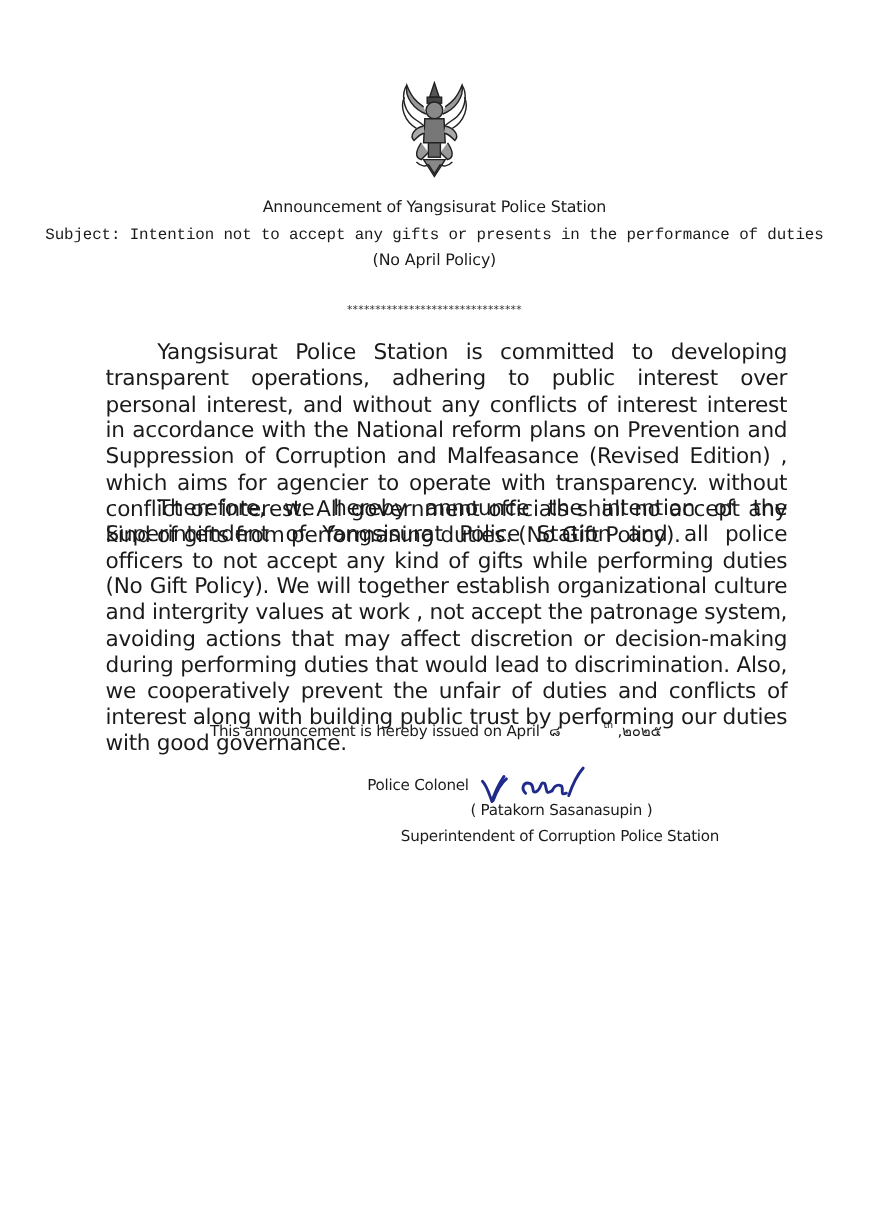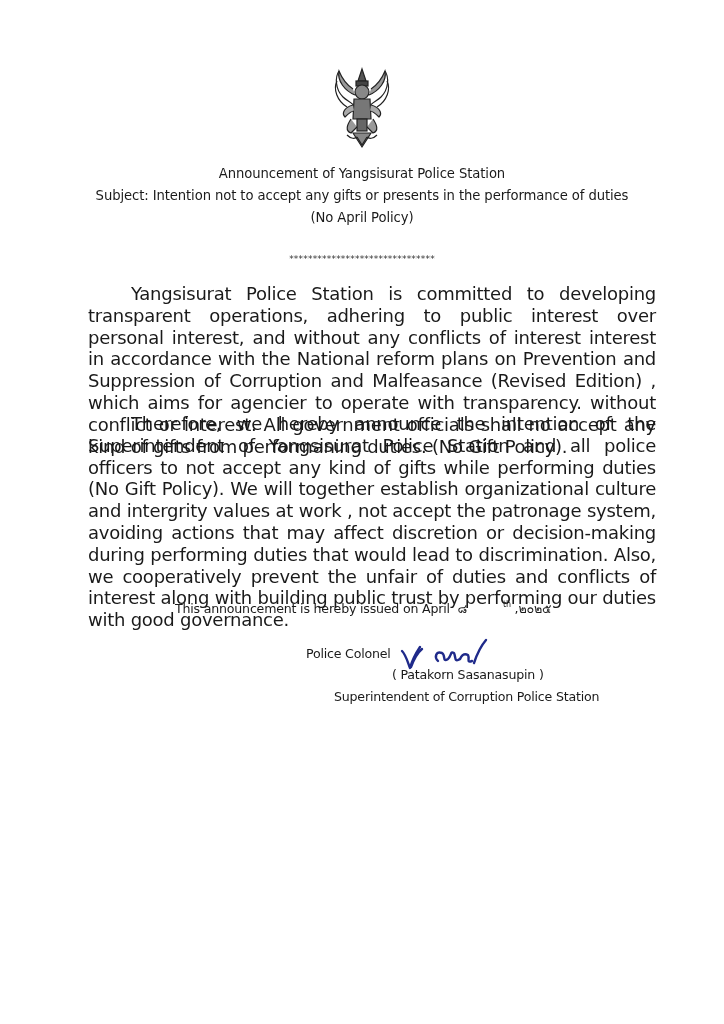--- a/index.html
+++ b/index.html
@@ -53,21 +53,21 @@
       <rect x="26" y="52" width="10" height="12" fill="#666"></rect>
 
       <path d="M22 66 L31 80 L40 66 Z" fill="#888"></path>
       <path d="M26 70 L31 78 L36 70"></path>
       <path d="M16 68 C20 72 24 72 26 70"></path>
       <path d="M46 68 C42 72 38 72 36 70"></path>
     </g>
   </svg>
 
   <div class="center-line" style="top:166px;">Announcement of Yangsisurat Police Station</div>
-  <div class="center-line" style="top:188px;">Subject: Intention not to accept any gifts or presents in the performance of duties</div>
+  <div class="center-line" style="top:188px;font-family:Liberation Mono, monospace;">Subject: Intention not to accept any gifts or presents in the performance of duties</div>
   <div class="center-line" style="top:210px;">(No April Policy)</div>
   <div class="center-line stars" style="top:254px;">*******************************</div>
 
   <div class="para" style="top:283px;"><span class="ind"></span><span>Yangsisurat Police Station is committed to developing transparent operations, adhering to public interest over personal interest, and without any conflicts of interest interest in accordance with the National reform plans on Prevention and Suppression of Corruption and Malfeasance (Revised Edition) , which aims for agencier to operate with transparency. without conflict or interest. All government officials shall no accept any kind of gifts from performaning duties. (No Gift Policy).</span></div>
 
   <div class="para" style="top:413px;"><span class="ind"></span><span>Therefore, we hereby announce the intention of the Superintendent of Yangsisurat Police Station and all police officers to not accept any kind of gifts while performing duties (No Gift Policy). We will together establish organizational culture and intergrity values at work , not accept the patronage system, avoiding actions that may affect discretion or decision-making during performing duties that would lead to discrimination. Also, we cooperatively prevent the unfair of duties and conflicts of interest along with building public trust by performing our duties with good governance.</span></div>
 
 
   <div class="line" style="left:175px; top:599px;"><span>This announcement is hereby issued on April</span>&nbsp;&nbsp;<span>๘</span><sup>th</sup>&nbsp;<span>,๒๐๒๕</span></div>
 

